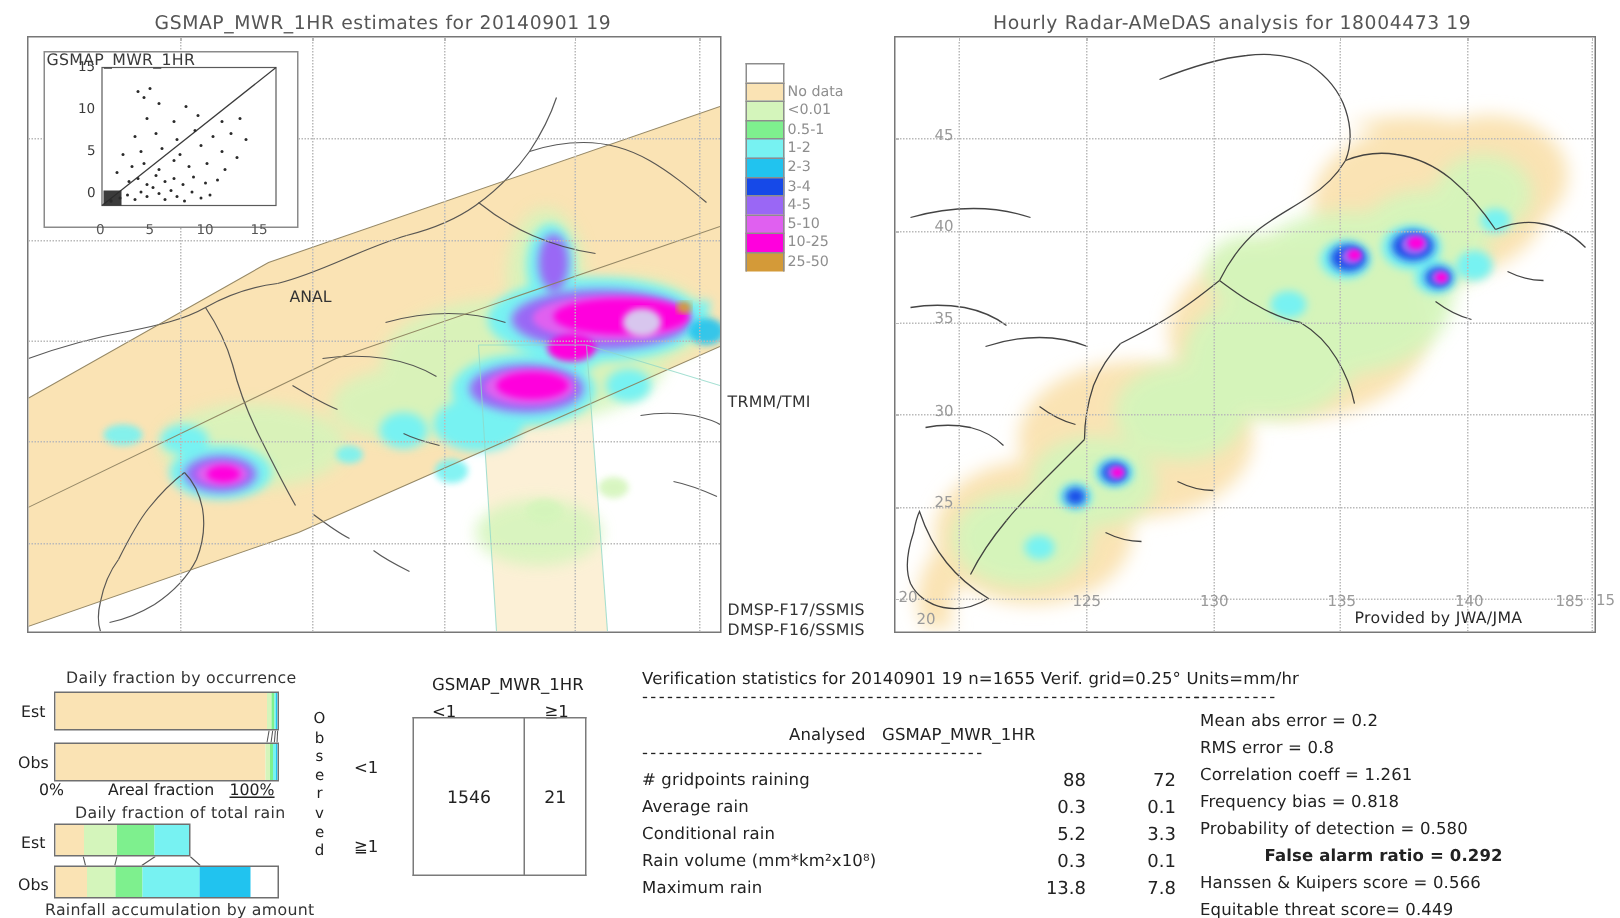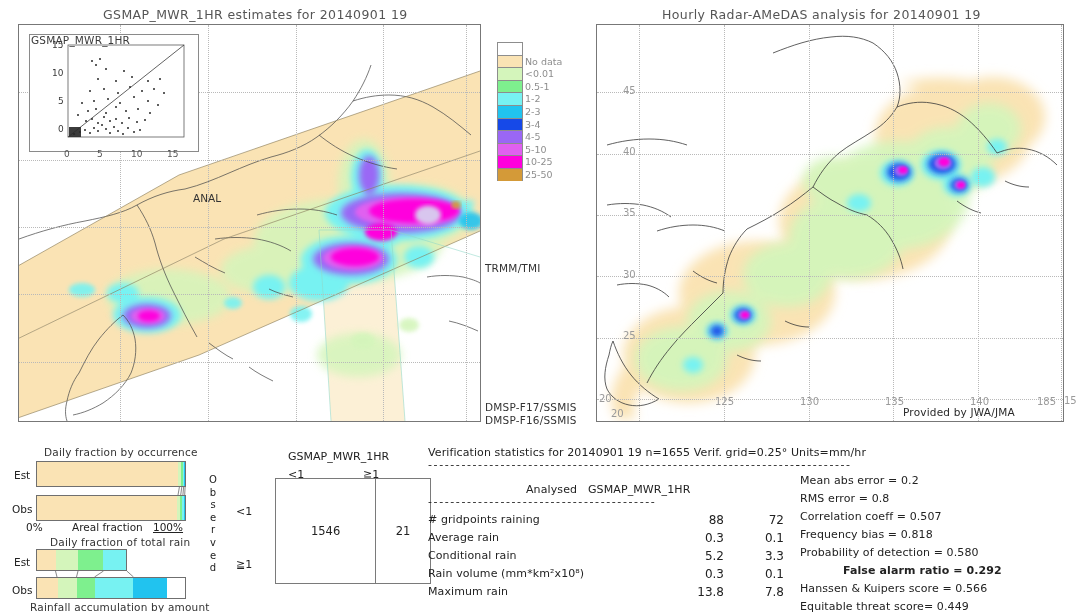--- a/index.html
+++ b/index.html
@@ -28,38 +28,38 @@
   .cbcell:last-child{border-bottom:1px solid #8d8d8d;}
   .cblab{position:absolute;left:28px;font-size:9.5px;color:#8e8e8e;white-space:nowrap;}
   .satlab{position:absolute;font-size:10.5px;color:#333;letter-spacing:.2px;white-space:nowrap;}
   
   .bartitle{position:absolute;font-size:10.5px;color:#333;letter-spacing:.2px;white-space:nowrap;}
   .barrow{position:absolute;height:26px;border:1px solid #6f6f6f;display:flex;overflow:hidden;box-sizing:border-box;}
   .seg{height:100%;}
   .brlab{position:absolute;font-size:10.5px;color:#222;}
   .axlab{position:absolute;font-size:10.5px;color:#222;}
   
-  #ctab{position:absolute;left:275px;top:478px;width:156px;height:106px;}
+  #ctab{position:absolute;left:275px;top:478px;width:116px;height:106px;}
   #ctab table{border-collapse:collapse;width:100%;height:100%;}
   #ctab td{border:1px solid #7a7a7a;text-align:center;vertical-align:middle;
            font-size:11.5px;color:#222;}
   .chead{position:absolute;font-size:11px;color:#222;white-space:nowrap;}
   .obsv{position:absolute;left:207px;top:474px;width:12px;font-size:10px;
         color:#222;line-height:12.6px;text-align:center;}
   .rlab{position:absolute;font-size:11px;color:#222;}
   
   .stx{position:absolute;font-size:11px;color:#222;white-space:nowrap;letter-spacing:.1px;}
   .dash{position:absolute;font-size:11px;color:#222;white-space:nowrap;letter-spacing:1.6px;}
   .num{position:absolute;font-size:12px;color:#222;text-align:right;}
 </style>
 </head>
 <body>
 
 <div class="ttl" style="left:103px;top:7px;">GSMAP_MWR_1HR estimates for 20140901 19</div>
-<div class="ttl" style="left:662px;top:7px;">Hourly Radar-AMeDAS analysis for 20140901 19</div>
+<div class="ttl" style="left:662px;top:7px;">Hourly Radar-AMeDAS analysis for 18004473 19</div>
 
 <div class="panel" id="leftPanel">
   <svg class="mapsvg" viewBox="0 0 461 396" preserveAspectRatio="none">
     <defs>
       <clipPath id="swathClip">
         <polygon points="-10,300 -10,240 200,120 461,55 461,120 230,190"></polygon>
       </clipPath>
       <filter id="blurL">
           <feGaussianBlur stdDeviation="5"></feGaussianBlur>
         </filter>
@@ -523,18 +523,18 @@
 <div class="num" style="left:700px;top:567px;width:24px;">0.3</div>
 <div class="num" style="left:760px;top:567px;width:24px;">0.1</div>
 
 <div class="stx" style="left:428px;top:585px;">Maximum rain</div>
 <div class="num" style="left:694px;top:585px;width:30px;">13.8</div>
 <div class="num" style="left:760px;top:585px;width:24px;">7.8</div>
 
 <div class="dash" style="left:796px;top:458px;">----------</div>
 <div class="stx" style="left:800px;top:474px;">Mean abs error = 0.2</div>
 <div class="stx" style="left:800px;top:492px;">RMS error = 0.8</div>
-<div class="stx" style="left:800px;top:510px;">Correlation coeff = 0.507</div>
+<div class="stx" style="left:800px;top:510px;">Correlation coeff = 1.261</div>
 <div class="stx" style="left:800px;top:528px;">Frequency bias = 0.818</div>
 <div class="stx" style="left:800px;top:546px;">Probability of detection = 0.580</div>
 <div class="stx" style="left:843px;top:564px;font-weight:bold;">False alarm ratio = 0.292</div>
 <div class="stx" style="left:800px;top:582px;">Hanssen &amp; Kuipers score = 0.566</div>
 <div class="stx" style="left:800px;top:600px;">Equitable threat score= 0.449</div>
 
 </body></html>

